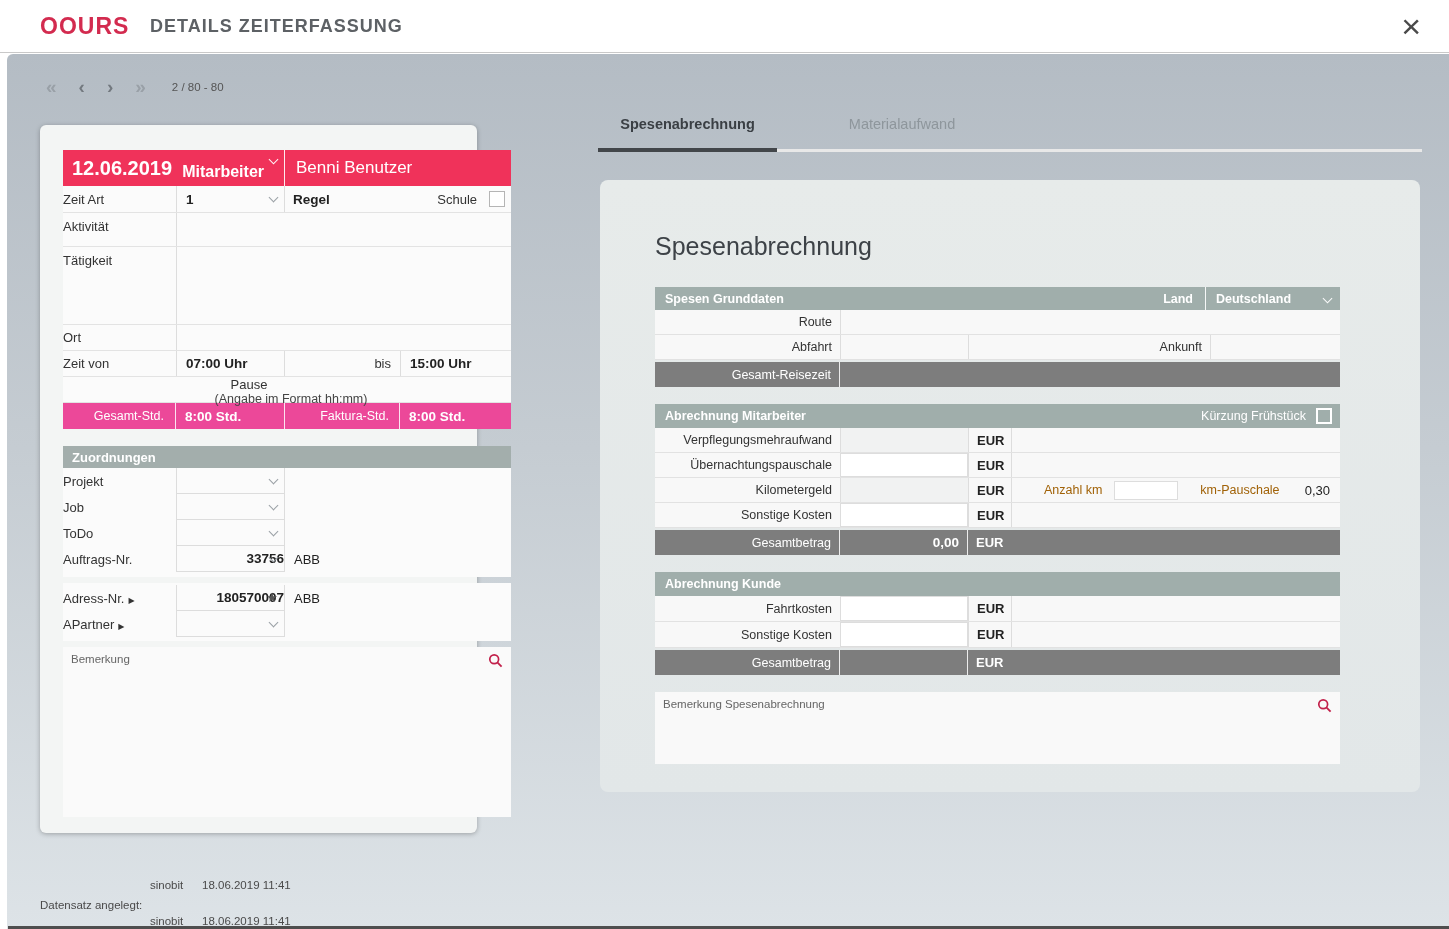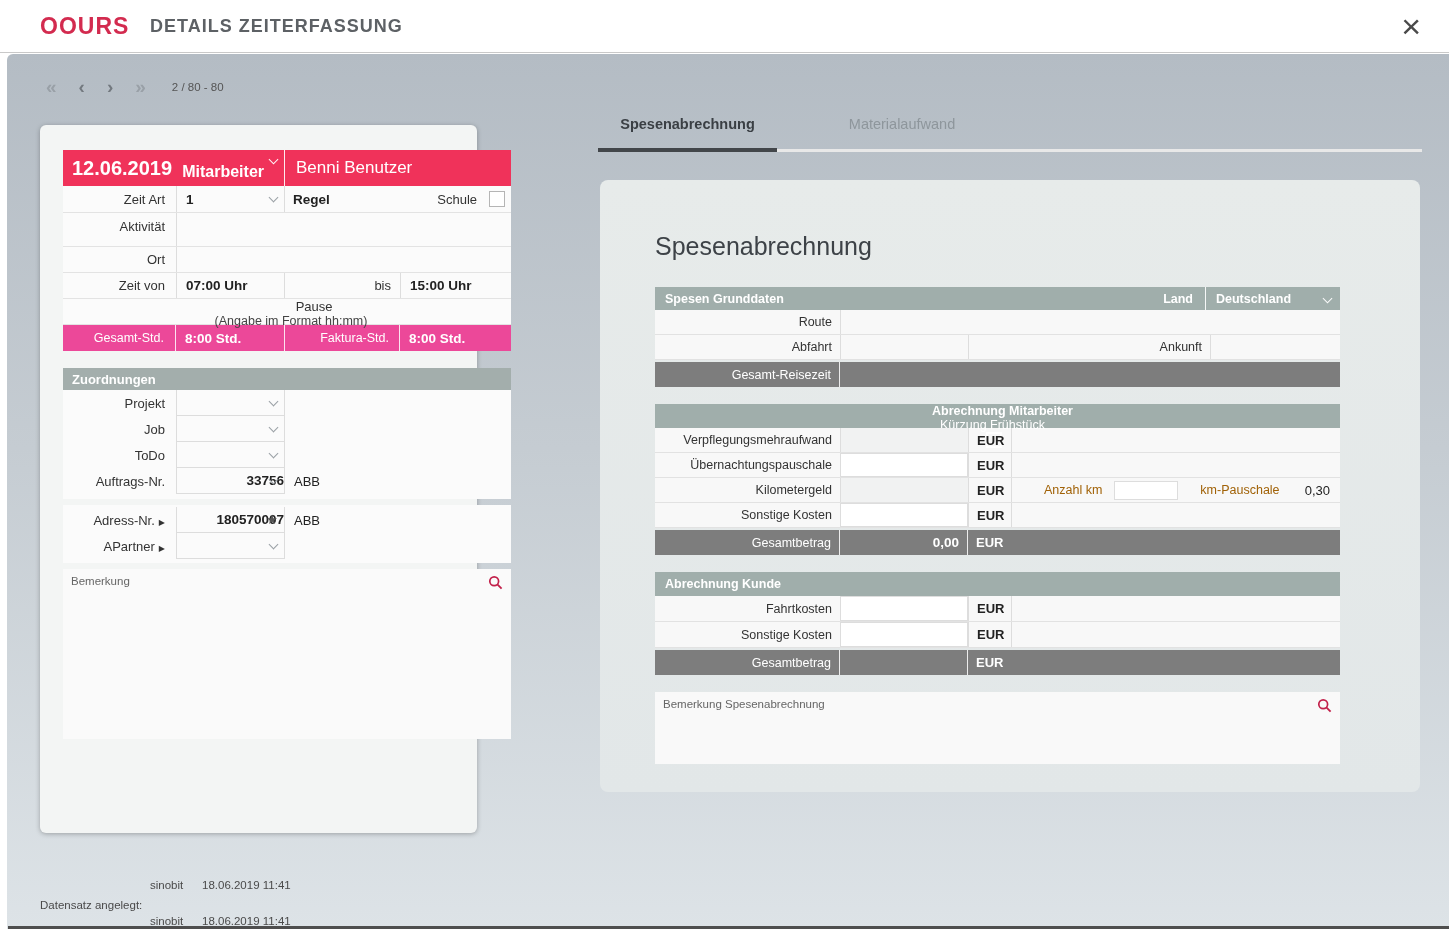--- a/index.html
+++ b/index.html
@@ -38,21 +38,21 @@
   .redbar .date { font-size:20px; font-weight:bold; line-height:36px; padding-left:9px; }
   .redbar .role { position:absolute; right:20px; top:13px; font-size:16px; font-weight:bold; }
   .redbar .namecell { flex:1; font-size:17px; line-height:36px; padding-left:11px; }
 
   .chev { display:inline-block; width:7px; height:7px; border-right:1.5px solid #9aa0a5;
           border-bottom:1.5px solid #9aa0a5; transform:rotate(45deg); }
   .chev.white { border-color:rgba(255,255,255,.95); }
 
   .lrows { background:#fbfbfb; }
   .lrow { display:flex; align-items:center; border-bottom:1px solid #e3e3e3; position:relative; }
-  .lbl { width:113px; flex:none; text-align:right; padding-right:11px; font-size:13px; color:#333; }
+  .lbl { width:113px; flex:none; text-align:left; padding-right:11px; font-size:13px; color:#333; }
   .lbl.top { align-self:flex-start; padding-top:6px; }
   .cellA { width:109px; flex:none; align-self:stretch; display:flex; align-items:center;
            border-left:1px solid #ddd; border-right:1px solid #ddd; padding-left:9px; position:relative; }
   .cellA .chev { position:absolute; right:7px; top:50%; margin-top:-5px; }
   .bold { font-weight:bold; font-size:13.5px; color:#222; }
   .fieldfill { flex:1; align-self:stretch; border-left:1px solid #ddd; }
 
   .checkbox { width:16px; height:16px; background:#fff; border:1px solid #b5b5b5; flex:none; cursor:pointer; }
 
   .darkbar { display:flex; align-items:stretch; height:26px; background:#ec4899; color:#fff; }
@@ -169,20 +169,24 @@
         <span class="bold" style="padding-left:8px;">Regel</span>
         <span style="margin-left:auto; font-size:13px; padding-right:12px;">Schule</span>
         <span class="checkbox" style="margin-right:6px;"></span>
       </div>
 
       <div class="lrow" style="height:34px;">
         <div class="lbl top">Aktivität</div>
         <div class="fieldfill"></div>
       </div>
 
+      <div class="lrow" style="height:78px;">
+        <div class="lbl top">Tätigkeit</div>
+        <div class="fieldfill"></div>
+      </div>
 
       <div class="lrow" style="height:26px;">
         <div class="lbl">Ort</div>
         <div class="fieldfill"></div>
       </div>
 
       <div class="lrow" style="height:26px;">
         <div class="lbl">Zeit von</div>
         <div class="cellA">
           <span class="bold">07:00 Uhr</span>
@@ -305,21 +309,21 @@
       <div class="rfield" style="width:130px;"></div>
     </div>
     <div class="gap2"></div>
     <div class="rbar">
       <div class="blbl">Gesamt-Reisezeit</div>
       <div class="beur"></div>
     </div>
 
     <div class="gap17"></div>
 
-    <div class="rhead" style="height:24px;flex-direction:column;">
+    <div class="rhead" style="height:24px;">
       <div class="htitle">Abrechnung Mitarbeiter</div>
       <div style="padding-right:10px;">Kürzung Frühstück</div>
       <div class="hcheckbox"></div>
     </div>
     <div class="rrow">
       <div class="rlbl">Verpflegungsmehraufwand</div>
       <div class="rfield ro"></div>
       <div class="eur">EUR</div>
       <div class="rrest"></div>
     </div>

